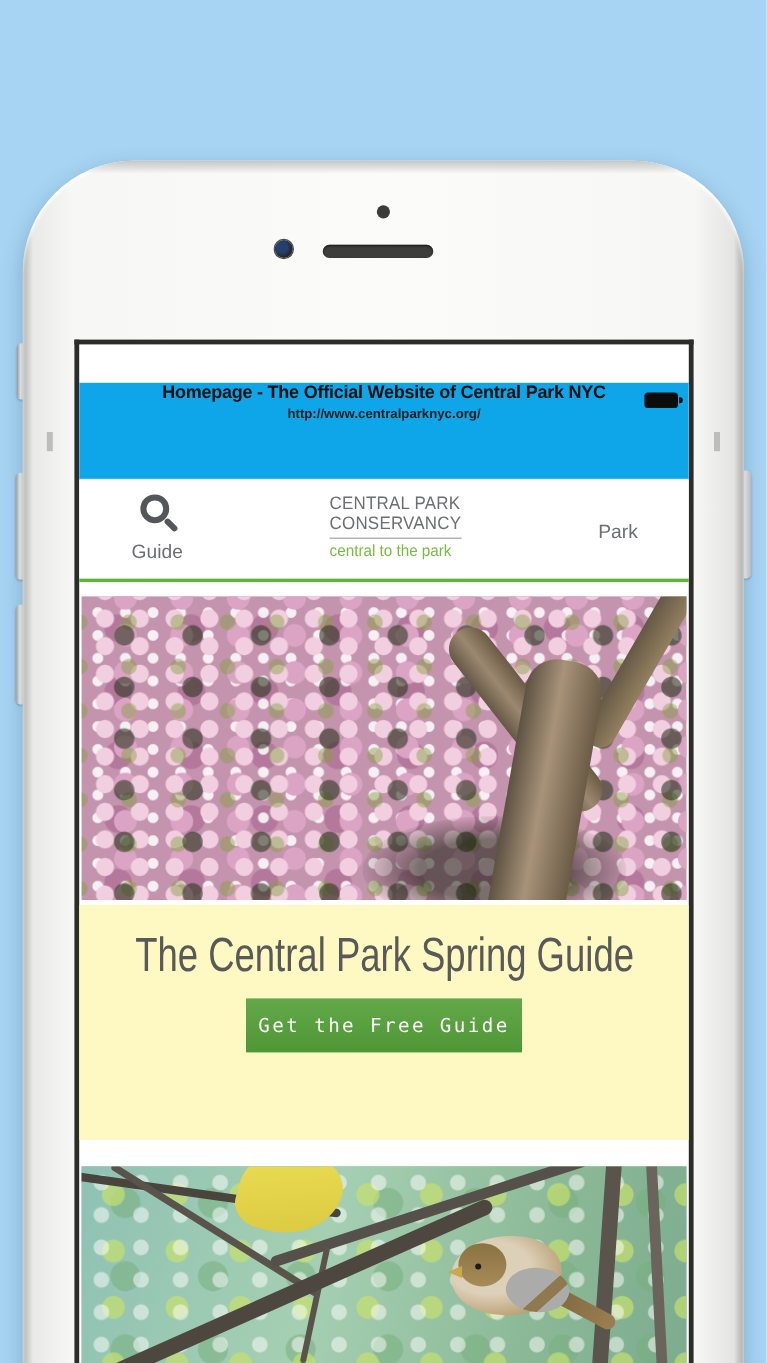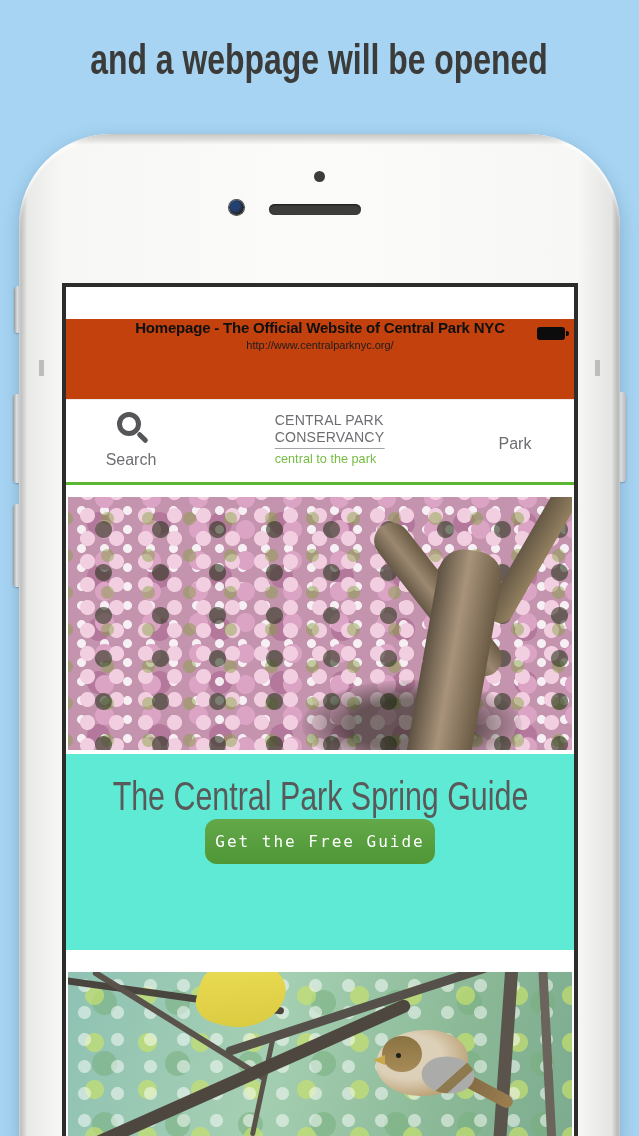--- a/index.html
+++ b/index.html
@@ -33,25 +33,25 @@
   .camera { position:absolute; left:229px; top:200px; width:15px; height:15px; border-radius:50%;
             background:radial-gradient(circle at 40% 40%, #24406e 0 35%, #23231f 70%); box-shadow:0 0 0 1px #4a4a48; }
   .speaker { position:absolute; left:269px; top:204px; width:92px; height:11px; border-radius:6px;
              background:#3d3d3b; box-shadow:inset 0 1px 2px rgba(0,0,0,.6); }
 
   
   .screen { position:absolute; left:62px; top:283px; width:516px; height:860px;
             background:#fff; border:4px solid #2c2c2a; border-bottom:none; overflow:hidden; }
 
   
-  .browser-header { position:relative; height:81px; background:#c2410c; border-bottom:1px solid #ebebeb; }
+  .browser-header { position:relative; height:81px; background:#0ea5e9; border-bottom:1px solid #ebebeb; }
   .battery { position:absolute; right:9px; top:8px; width:28px; height:13px; background:#0c0c0c; border-radius:3px; }
   .battery::after { content:""; position:absolute; right:-4px; top:4px; width:3px; height:5px; background:#0c0c0c; border-radius:0 2px 2px 0; }
   .page-title { margin-top:32px; text-align:center; font-size:15px; font-weight:700; color:#101010; letter-spacing:-.2px; }
-  .page-url   { margin-top:3px; text-align:center; font-size:11px; font-weight:400; color:#1d1d1d; }
+  .page-url   { margin-top:3px; text-align:center; font-size:11px; font-weight:700; color:#1d1d1d; }
 
   
   .navbar { position:relative; height:82px; background:#fff; }
   .nav-item { position:absolute; top:12px; text-align:center; cursor:pointer; }
   .nav-search { left:32px; width:66px; }
   .nav-menu   { right:26px; width:66px; }
   .nav-label { margin-top:5px; font-size:16px; color:#6d6e71; }
 
   .mag-icon { position:relative; display:inline-block; width:30px; height:30px; }
   .mag-icon .lens { position:absolute; left:1px; top:0; width:24px; height:24px; border:5px solid #55565a; border-radius:50%; }
@@ -85,26 +85,26 @@
   .trunk-main { position:absolute; right:17%; bottom:-34px; width:64px; height:235px; border-radius:26px;
     background:linear-gradient(90deg,#5e5242,#a8937a 45%,#6b5b45); transform:rotate(10deg); }
   .trunk-branch-1 { position:absolute; right:23%; top:4%; width:36px; height:185px; border-radius:18px;
     background:linear-gradient(90deg,#655846,#9c8870 50%,#6b5b45); transform:rotate(-38deg); }
   .trunk-branch-2 { position:absolute; right:5%; top:-10%; width:26px; height:160px; border-radius:14px;
     background:linear-gradient(90deg,#655846,#93805f); transform:rotate(30deg); }
   .hero-shade { position:absolute; right:10%; bottom:-20px; width:220px; height:90px; border-radius:50%;
     background:radial-gradient(ellipse, rgba(25,30,15,.55) 0 40%, transparent 75%); }
 
   
-  .promo { margin-top:4px; height:196px; background:#5eead4; text-align:center; padding-top:20px; }
+  .promo { margin-top:4px; height:196px; background:#fef9c3; text-align:center; padding-top:20px; }
   .title-row { display:flex; justify-content:center; }
   .promo-title { font-size:40px; font-weight:400; color:#595959; white-space:nowrap; transform:scaleX(.76); }
   .subtitle-row { display:flex; justify-content:center; }
   .promo-subtitle { width:590px; font-size:22px; line-height:1.25; color:#6e6e6e; margin-top:7px; transform:scaleX(.86); text-align:center; }
-  .cta-btn { display:inline-block; width:230px; padding:13px 0; border:none; border-radius:12px;
+  .cta-btn { display:inline-block; margin-top:13px; width:230px; padding:13px 0; border:none; border-radius:0;
     background:linear-gradient(180deg,#63a94a,#4f9636); color:#fff;
     font-family:"DejaVu Sans Mono", monospace; font-size:16px; letter-spacing:2px; cursor:pointer; }
 
   
   .poll-card { margin:22px 2px 0; }
   .bird-img { position:relative; height:165px; overflow:hidden; cursor:pointer;
     background-color:#93bfa8;
     background-image:
       radial-gradient(circle, rgba(255,255,255,.5) 0 6px, transparent 7px),
       radial-gradient(circle, rgba(198,224,110,.7) 0 9px, transparent 10px),
@@ -132,23 +132,20 @@
   .bird-beak { position:absolute; left:-9px; top:19px; width:0; height:0;
     border-top:5px solid transparent; border-bottom:5px solid transparent; border-right:12px solid #c9a94e; }
   .bird-wing { position:absolute; left:46px; top:26px; width:52px; height:38px; border-radius:60% 40% 60% 40%;
     background:linear-gradient(120deg,#ababa9 0 55%,#8f7a50 56% 70%,#ababa9 71%); transform:rotate(18deg); }
 </style>
 </head>
 <body>
 
 <div class="page">
 
-  <div class="caption-row">
-    <div class="caption">and a webpage will be opened</div>
-  </div>
 
   <div class="side-btn btn-mute"></div>
   <div class="side-btn btn-vol-up"></div>
   <div class="side-btn btn-vol-dn"></div>
   <div class="side-btn btn-power"></div>
 
   <div class="phone">
     <div class="antenna left"></div>
     <div class="antenna right"></div>
   </div>
@@ -160,21 +157,21 @@
 
     <div class="browser-header">
       <div class="battery"></div>
       <div class="page-title">Homepage - The Official Website of Central Park NYC</div>
       <div class="page-url">http://www.centralparknyc.org/</div>
     </div>
 
     <div class="navbar">
       <div class="nav-item nav-search">
         <span class="mag-icon"><span class="lens"></span><span class="handle"></span></span>
-        <div class="nav-label">Search</div>
+        <div class="nav-label">Guide</div>
       </div>
 
       <div class="logo">
         <div class="logo-bar"></div>
         <div class="logo-text">
           <div class="logo-line">CENTRAL PARK</div>
           <div class="logo-line">CONSERVANCY</div>
           <div class="logo-rule"></div>
           <div class="logo-tagline">central to the park</div>
         </div>

